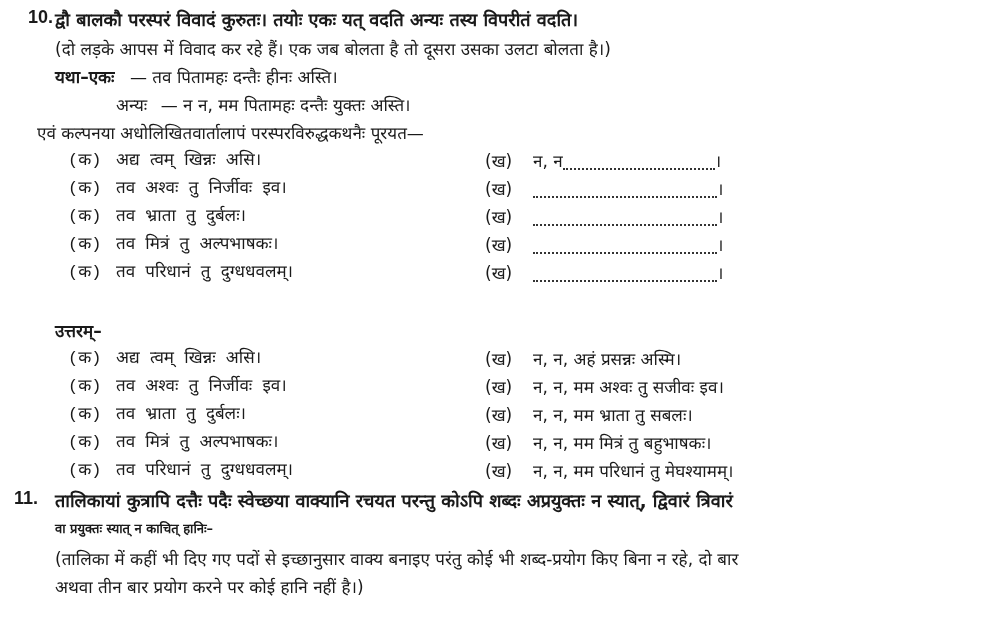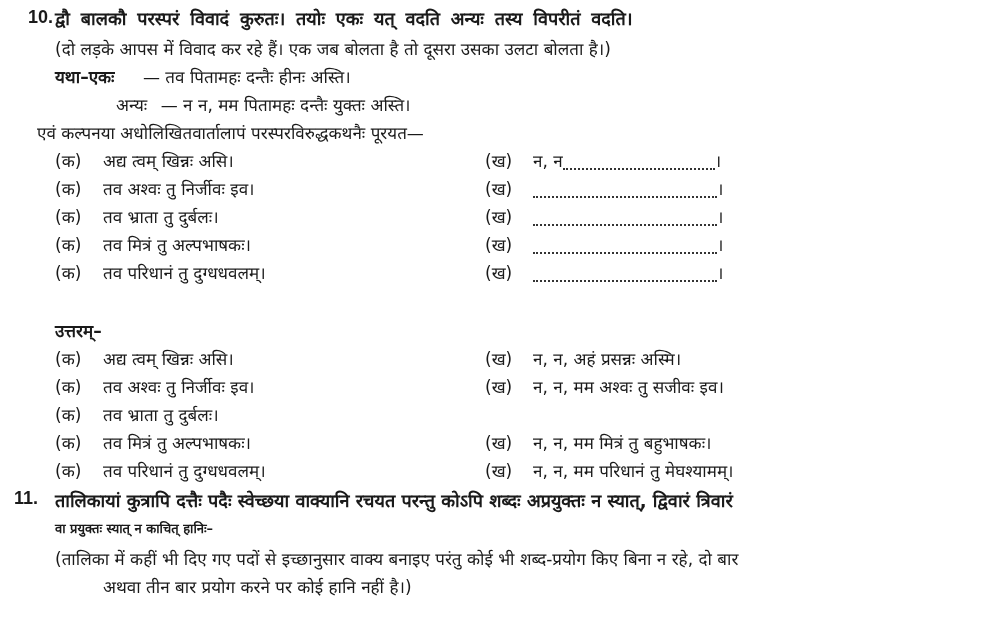--- a/index.html
+++ b/index.html
@@ -7,36 +7,36 @@
     width: 987px; height: 641px; overflow: hidden;
     background: #ffffff; color: #1a1a1a;
     font-family: "DejaVu Sans", "Liberation Sans", sans-serif;
     font-size: 17px;
     position: relative;
   }
   .line { position: absolute; white-space: nowrap; line-height: 26px; }
   .bold { font-weight: bold; }
   .qnum { position: absolute; left: 14px; font-weight: bold; font-family: "Liberation Sans", sans-serif; font-size: 18px; }
   .row { position: absolute; left: 55px; width: 900px; height: 26px; line-height: 26px; white-space: nowrap; }
-  .row .ka { position: absolute; left: 0; }
+  .row .ka { position: absolute; left: 13px; font-family: Liberation Mono, monospace; }
   .row .kha { position: absolute; left: 430px; }
   .lbl { display: inline-block; width: 48px; }
   .dots { display: inline-block; border-bottom: 2px dotted #333; height: 14px; vertical-align: middle; }
   .bar { display: inline-block; }
 </style>
 </head>
 <body>
 
 <div>
   <span class="qnum" style="top:7px;margin-left:14px;">10.</span>
-  <div class="line bold" style="left:55px; top:7px; font-size:18px;font-family:Liberation Mono, monospace;">द्वौ बालकौ परस्परं विवादं कुरुतः। तयोः एकः यत् वदति अन्यः तस्य विपरीतं वदति।</div>
+  <div class="line bold" style="left:55px; top:7px; font-size:18px;">द्वौ बालकौ परस्परं विवादं कुरुतः। तयोः एकः यत् वदति अन्यः तस्य विपरीतं वदति।</div>
   <div class="line" style="left:55px; top:36px;">(दो लड़के आपस में विवाद कर रहे हैं। एक जब बोलता है तो दूसरा उसका उलटा बोलता है।)</div>
   <div class="line" style="left:55px; top:64px;">
     <span class="bold">यथा–एकः</span>
-    <span style="margin-left:23px;">— तव पितामहः दन्तैः हीनः अस्ति।</span>
+    <span style="margin-left:10px;">— तव पितामहः दन्तैः हीनः अस्ति।</span>
   </div>
   <div class="line" style="left:116px; top:92px;">
     <span>अन्यः</span>
     <span style="margin-left:8px;">— न न, मम पितामहः दन्तैः युक्तः अस्ति।</span>
   </div>
   <div class="line" style="left:37px; top:120px;">एवं कल्पनया अधोलिखितवार्तालापं परस्परविरुद्धकथनैः पूरयत—</div>
 
   <div>
     <div class="row" style="top:148px;">
       <span class="ka"><span class="lbl">(क)</span><span>अद्य त्वम् खिन्नः असि।</span></span>
@@ -66,31 +66,32 @@
     <div class="row" style="top:346px;">
       <span class="ka"><span class="lbl">(क)</span><span>अद्य त्वम् खिन्नः असि।</span></span>
       <span class="kha"><span class="lbl">(ख)</span><span>न, न, अहं प्रसन्नः अस्मि।</span></span>
     </div>
     <div class="row" style="top:374px;">
       <span class="ka"><span class="lbl">(क)</span><span>तव अश्वः तु निर्जीवः इव।</span></span>
       <span class="kha"><span class="lbl">(ख)</span><span>न, न, मम अश्वः तु सजीवः इव।</span></span>
     </div>
     <div class="row" style="top:402px;">
       <span class="ka"><span class="lbl">(क)</span><span>तव भ्राता तु दुर्बलः।</span></span>
+      <span class="kha"><span class="lbl">(ख)</span><span>न, न, मम भ्राता तु सबलः।</span></span>
     </div>
     <div class="row" style="top:430px;">
       <span class="ka"><span class="lbl">(क)</span><span>तव मित्रं तु अल्पभाषकः।</span></span>
       <span class="kha"><span class="lbl">(ख)</span><span>न, न, मम मित्रं तु बहुभाषकः।</span></span>
     </div>
     <div class="row" style="top:458px;">
       <span class="ka"><span class="lbl">(क)</span><span>तव परिधानं तु दुग्धधवलम्।</span></span>
       <span class="kha"><span class="lbl">(ख)</span><span>न, न, मम परिधानं तु मेघश्यामम्।</span></span>
     </div>
   </div>
 </div>
 
 <div>
   <span class="qnum" style="top:488px;">11.</span>
   <div class="line bold" style="left:55px; top:488px; font-size:18px;">तालिकायां कुत्रापि दत्तैः पदैः स्वेच्छया वाक्यानि रचयत परन्तु कोऽपि शब्दः अप्रयुक्तः न स्यात्, द्विवारं त्रिवारं</div>
   <div class="line bold" style="left:55px; top:516px; font-size:13px;">वा प्रयुक्तः स्यात् न काचित् हानिः–</div>
   <div class="line" style="left:55px; top:546px;">(तालिका में कहीं भी दिए गए पदों से इच्छानुसार वाक्य बनाइए परंतु कोई भी शब्द-प्रयोग किए बिना न रहे, दो बार</div>
-  <div class="line" style="left:55px; top:574px;margin-left:48px;">अथवा तीन बार प्रयोग करने पर कोई हानि नहीं है।)</div>
+  <div class="line" style="left:55px; top:574px;">अथवा तीन बार प्रयोग करने पर कोई हानि नहीं है।)</div>
 </div>
 
 </body></html>

